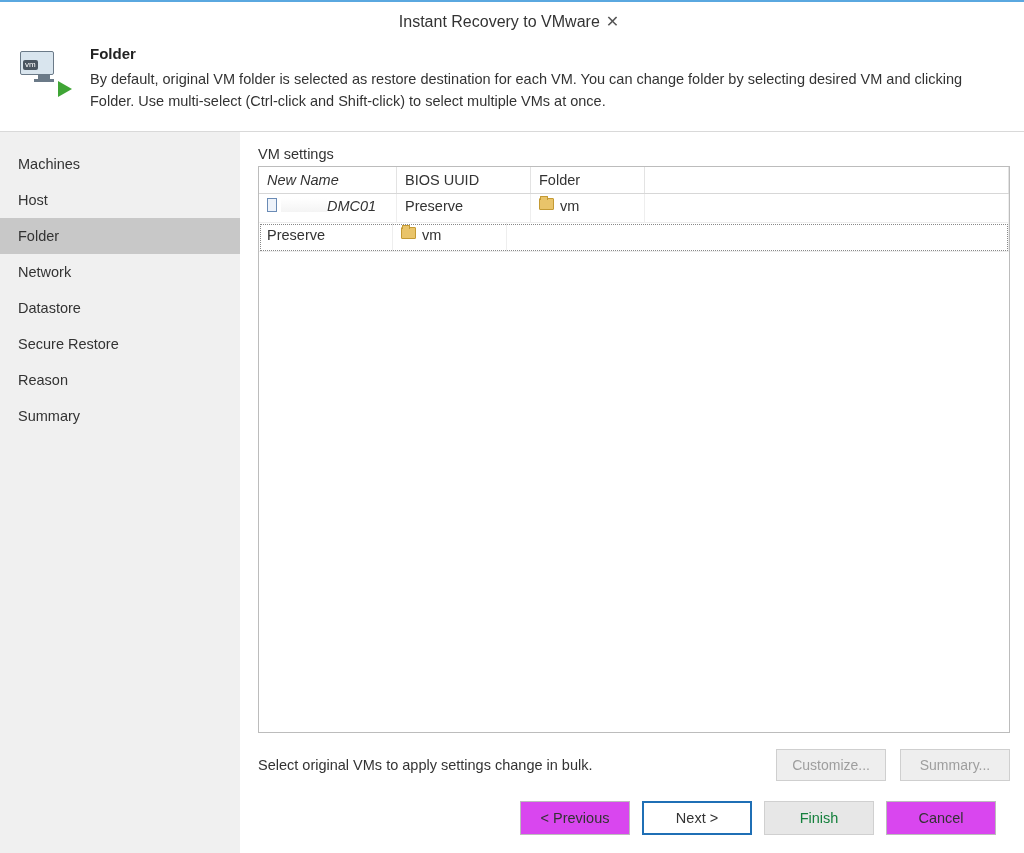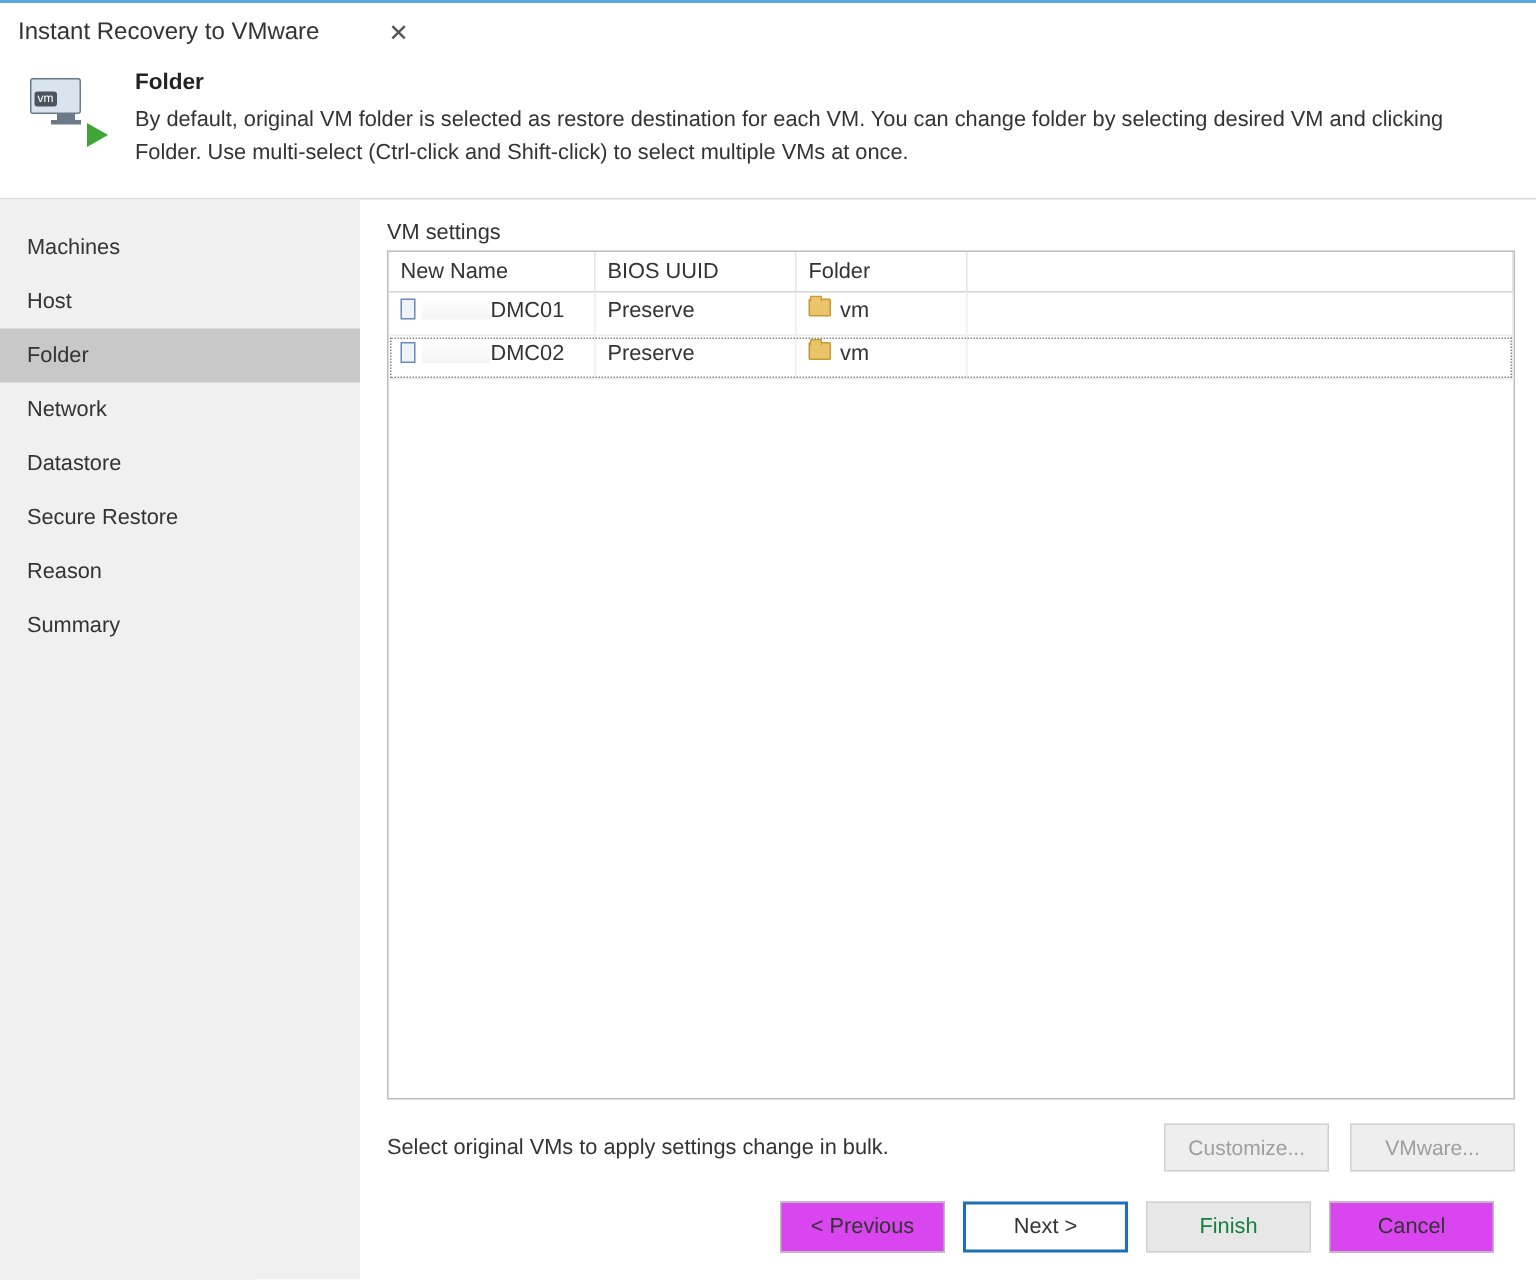--- a/index.html
+++ b/index.html
@@ -1,18 +1,18 @@
 <!DOCTYPE html>
 <html><head>
   <meta charset="utf-8">
   <style>
     * { box-sizing: border-box; margin: 0; padding: 0; }
     body { font-family: "Segoe UI", Tahoma, sans-serif; font-size: 14px; color: #333; background: #fff; width: 1024px; height: 853px; overflow: hidden; }
     .window { display: flex; flex-direction: column; height: 100%; border-top: 2px solid #5aa8e0; }
-    .titlebar { display: flex; align-items: center; justify-content: flex-start; padding: 8px 12px 4px 12px; gap: 40px; }
+    .titlebar { display: flex; align-items: center; justify-content: center; padding: 8px 12px 4px 12px; }
     .titlebar-title { font-size: 16px; color: #333; }
     .close-x { font-size: 16px; color: #555; cursor: default; padding: 2px 6px; }
     .header-block { display: flex; padding: 8px 14px 18px 20px; }
     .header-icon { width: 48px; height: 48px; margin-right: 22px; margin-top: 6px; flex-shrink: 0; position: relative; }
     .header-icon .monitor { width: 34px; height: 24px; background: #d9e5ee; border: 1px solid #6b7a88; border-radius: 2px; position: relative; }
     .header-icon .base { width: 12px; height: 4px; background: #6b7a88; margin: 0 auto; }
     .header-icon .foot { width: 20px; height: 3px; background: #6b7a88; margin: 0 auto; }
     .header-icon .vm-label { position: absolute; bottom: 4px; left: 2px; background: #4a5560; color: #fff; font-size: 8px; padding: 0 2px; border-radius: 2px; line-height: 10px; }
     .header-icon .arrow { position: absolute; right: -4px; bottom: 2px; width: 0; height: 0; border-top: 8px solid transparent; border-bottom: 8px solid transparent; border-left: 14px solid #3fa535; }
     .header-text h2 { font-size: 15px; font-weight: 700; color: #222; margin-bottom: 6px; }
@@ -21,21 +21,21 @@
     .sidebar { width: 240px; background: #f0f0f0; padding-top: 14px; }
     .sidebar-item { padding: 10px 18px; font-size: 14.5px; color: #333; }
     .sidebar-item.active { background: #c8c8c8; }
     .main { flex: 1; padding: 14px 14px 0 18px; display: flex; flex-direction: column; }
     .section-label { font-size: 14.5px; color: #333; margin-bottom: 4px; }
     .table-wrap { border: 1px solid #bcbcbc; flex: 1; background: #fff; }
     .grid-head, .grid-row { display: flex; }
     .grid-head { border-bottom: 1px solid #d7d7d7; }
     .gh-cell, .gd-cell { padding: 5px 8px; font-size: 14.5px; color: #333; }
     .gh-cell { border-right: 1px solid #e3e3e3; }
-    .col-name { width: 138px; flex-shrink: 0; }
+    .col-name { width: 138px; flex-shrink: 0; font-style: italic; }
     .col-uuid { width: 134px; flex-shrink: 0; }
     .col-folder { width: 114px; flex-shrink: 0; }
     .col-rest { flex: 1; }
     .grid-row { border-bottom: 1px solid #eee; }
     .grid-row.selected { outline: 1px dotted #888; outline-offset: -2px; }
     .gd-cell { display: flex; align-items: flex-start; padding: 4px 8px; border-right: 1px solid #eee; height: 28px; }
     .vm-icon { width: 10px; height: 14px; background: #eef3fa; border: 1px solid #6a8bb5; margin-right: 4px; flex-shrink: 0; }
     .name-redact { width: 46px; height: 14px; background: linear-gradient(#fff,#f4f4f4); border: 0; display: inline-block; }
     .folder-icon { width: 15px; height: 12px; background: #e9c46a; border: 1px solid #c49a34; border-radius: 1px; margin-right: 6px; position: relative; }
     .folder-icon::before { content: ""; position: absolute; top: -3px; left: 0; width: 6px; height: 3px; background: #e9c46a; border: 1px solid #c49a34; border-bottom: none; border-radius: 1px 1px 0 0; }
@@ -108,42 +108,37 @@
               <span>Preserve</span>
             </div>
           <div class="gd-cell col-folder">
             <span class="folder-icon"></span>
             <span>vm</span>
           </div>
           <div class="gd-cell col-rest"></div>
         </div>
 
         <div class="grid-row selected">
-          <div class="gd-cell col-name">
-            <span class="vm-icon"></span>
-            <span class="name-redact"></span>
-            <span>DMC02</span>
-          </div>
           <div class="gd-cell col-uuid">
               <span>Preserve</span>
             </div>
           <div class="gd-cell col-folder">
             <span class="folder-icon"></span>
             <span>vm</span>
           </div>
           <div class="gd-cell col-rest"></div>
         </div>
 
       </div>
 
       <div class="below-row">
         <div class="hint">Select original VMs to apply settings change in bulk.</div>
         <div>
           <span class="btn-inline">Customize...</span>
-          <span class="btn-inline">VMware...</span>
+          <span class="btn-inline">Summary...</span>
         </div>
       </div>
 
       <div class="footer">
         <div class="btn">&lt; Previous</div>
         <div class="btn primary">Next &gt;</div>
         <div class="btn disabled">Finish</div>
         <div class="btn">Cancel</div>
       </div>
 

